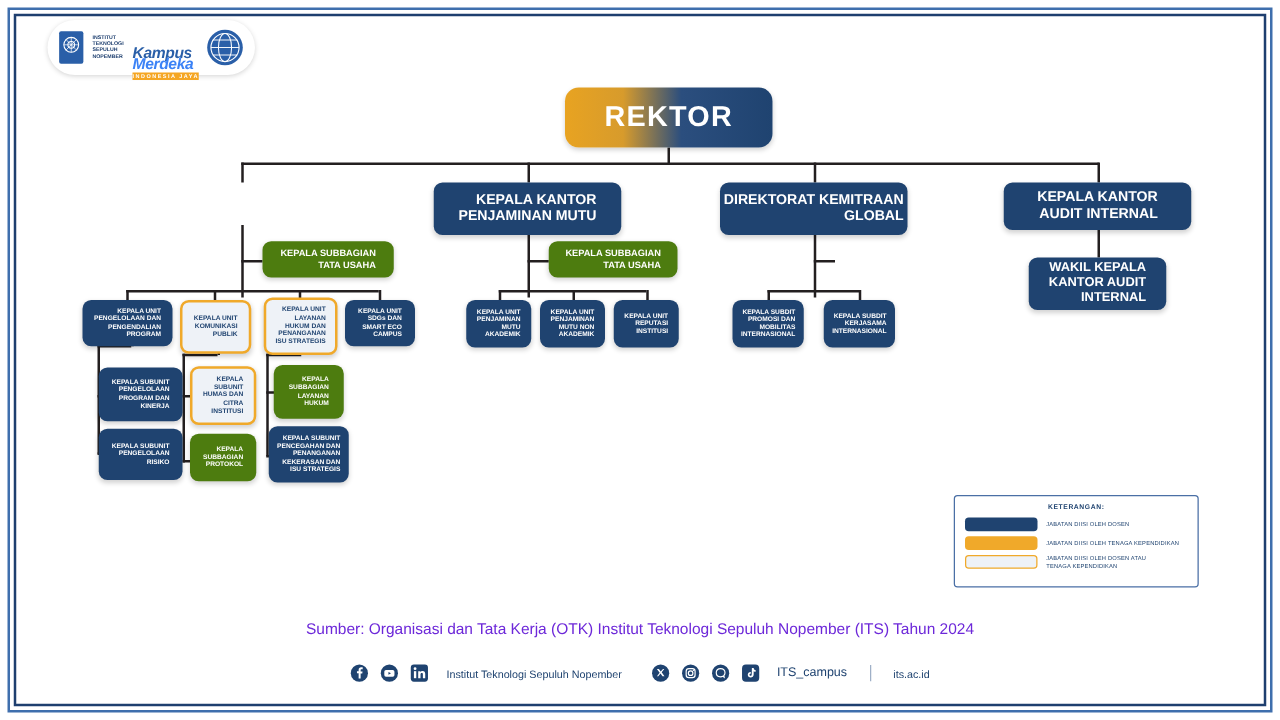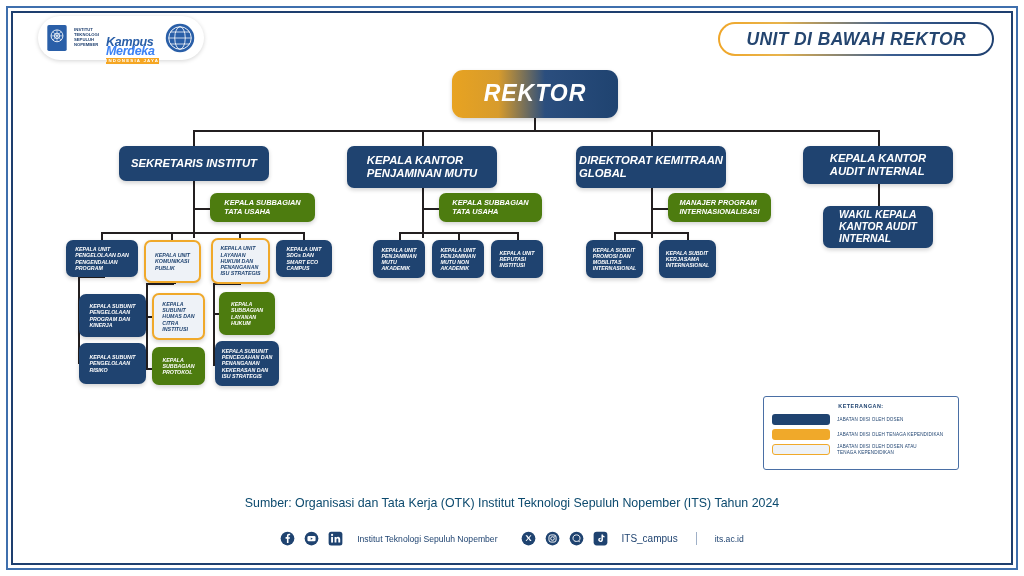--- a/index.html
+++ b/index.html
@@ -56,22 +56,22 @@
   }
   .title-banner span{
     font-size:17.5px; font-weight:bold; font-style:italic;
     color:#24456f; letter-spacing:0.4px; white-space:nowrap;
   }
 
   
   .node{
     position:absolute;
     display:flex; align-items:center; justify-content:center;
-    text-align:left;
-    color:#ffffff; font-weight:bold; font-style:italic;
+    text-align:right;
+    color:#ffffff; font-weight:bold; 
     border-radius:7px; line-height:1.18; padding:2px 3px;
     z-index:3;
   }
   .node.navy{ background:#1f4370; }
   .node.gold{ background:#4d7c0f; }
   .node.white{ background:#eef2f7; color:#1f4370; border:2px solid #f0a92a; }
   .node.rektor{
     background:linear-gradient(90deg,#e8a321 0%, #d79b2c 28%, #2b4e7e 56%, #1f4370 100%);
     border-radius:11px;
   }
@@ -95,21 +95,21 @@
   .legend-row{ display:flex; align-items:center; gap:7px; margin-bottom:4px; }
   .legend-swatch{ width:58px; height:11px; border-radius:3px; flex:0 0 auto; }
   .sw-navy{ background:#1f4370; }
   .sw-gold{ background:#f0a92a; }
   .sw-white{ background:#eef2f7; border:1.4px solid #f0a92a; }
   .legend-label{ font-size:4.6px; color:#1f4370; line-height:1.3; letter-spacing:0.15px;}
 
   
   .source{
     position:absolute; left:0; right:0; top:496px;
-    text-align:center; font-size:12.4px; color:#0c4a6e;
+    text-align:center; font-size:12.4px; color:#6d28d9;
   }
 
   
   .footer{
     position:absolute; left:0; right:0; top:531px;
     display:flex; align-items:center; justify-content:center; gap:9px;
   }
   .sicon{ width:15px; height:15px; flex:0 0 auto; }
   .fname{ font-size:8.6px; color:#1f4370; margin-left:5px; margin-right:14px; }
   .fhandle{ font-size:10px; color:#1f4370; margin-left:5px; }
@@ -143,23 +143,20 @@
         <div class="km-bar">INDONESIA JAYA</div>
       </div>
       <svg class="globe-logo" viewBox="0 0 40 40">
         <circle cx="20" cy="20" r="19" fill="#2a5fa8"></circle>
         <circle cx="20" cy="20" r="15" fill="none" stroke="#ffffff" stroke-width="1.2"></circle>
         <ellipse cx="20" cy="20" rx="7" ry="15" fill="none" stroke="#ffffff" stroke-width="1.1"></ellipse>
         <path d="M5 20 H35 M7 12 H33 M7 28 H33" stroke="#ffffff" stroke-width="1"></path>
       </svg>
     </div>
 
-    <div class="title-banner">
-      <span>UNIT DI BAWAH REKTOR</span>
-    </div>
 
     <div class="line v" style="left:534px; top:118px; height:13px;"></div>
 
     <div class="line h" style="left:193px; top:130px; width:686px;"></div>
     <div class="line v" style="left:193px; top:130px; height:16px;"></div>
     <div class="line v" style="left:422px; top:130px; height:16px;"></div>
     <div class="line v" style="left:651px; top:130px; height:16px;"></div>
     <div class="line v" style="left:878px; top:130px; height:16px;"></div>
 
     <div class="line v" style="left:193px; top:180px; height:58px;"></div>
@@ -198,21 +195,20 @@
     <div class="line v" style="left:651px; top:180px; height:58px;"></div>
     <div class="line h" style="left:651px; top:208px; width:17px;"></div>
     <div class="line h" style="left:614px; top:232px; width:74px;"></div>
     <div class="line v" style="left:614px; top:232px; height:8px;"></div>
     <div class="line v" style="left:687px; top:232px; height:8px;"></div>
 
     <div class="line v" style="left:878px; top:180px; height:26px;"></div>
 
     <div class="node rektor shadow" style="left:452px; top:70px; width:166px; height:48px; font-size:23px; letter-spacing:1px;">REKTOR</div>
 
-    <div class="node navy shadow" style="left:119px; top:146px; width:150px; height:35px; font-size:11.3px;">SEKRETARIS  INSTITUT</div>
     <div class="node gold shadow" style="left:210px; top:193px; width:105px; height:29px; font-size:7.4px;">KEPALA SUBBAGIAN<br>TATA USAHA</div>
 
     <div class="node navy shadow" style="left:66px; top:240px; width:72px; height:37px; font-size:5.3px;">KEPALA UNIT<br>PENGELOLAAN DAN<br>PENGENDALIAN<br>PROGRAM</div>
     <div class="node navy shadow" style="left:79px; top:294px; width:67px; height:43px; font-size:5.3px;">KEPALA SUBUNIT<br>PENGELOLAAN<br>PROGRAM DAN<br>KINERJA</div>
     <div class="node navy shadow" style="left:79px; top:343px; width:67px; height:41px; font-size:5.3px;">KEPALA SUBUNIT<br>PENGELOLAAN<br>RISIKO</div>
 
     <div class="node white shadow" style="left:144px; top:240px; width:57px; height:43px; font-size:5.3px;">KEPALA UNIT<br>KOMUNIKASI<br>PUBLIK</div>
     <div class="node white shadow" style="left:152px; top:293px; width:53px; height:47px; font-size:5.3px;">KEPALA<br>SUBUNIT<br>HUMAS DAN<br>CITRA<br>INSTITUSI</div>
     <div class="node gold shadow" style="left:152px; top:347px; width:53px; height:38px; font-size:5.3px;">KEPALA<br>SUBBAGIAN<br>PROTOKOL</div>
 
@@ -222,21 +218,20 @@
 
     <div class="node navy shadow" style="left:276px; top:240px; width:56px; height:37px; font-size:5.3px;">KEPALA UNIT<br>SDGs DAN<br>SMART ECO<br>CAMPUS</div>
 
     <div class="node navy shadow" style="left:347px; top:146px; width:150px; height:42px; font-size:11.3px;">KEPALA KANTOR<br>PENJAMINAN MUTU</div>
     <div class="node gold shadow" style="left:439px; top:193px; width:103px; height:29px; font-size:7.4px;">KEPALA SUBBAGIAN<br>TATA USAHA</div>
     <div class="node navy shadow" style="left:373px; top:240px; width:52px; height:38px; font-size:5.3px;">KEPALA UNIT<br>PENJAMINAN<br>MUTU<br>AKADEMIK</div>
     <div class="node navy shadow" style="left:432px; top:240px; width:52px; height:38px; font-size:5.3px;">KEPALA UNIT<br>PENJAMINAN<br>MUTU NON<br>AKADEMIK</div>
     <div class="node navy shadow" style="left:491px; top:240px; width:52px; height:38px; font-size:5.3px;">KEPALA UNIT<br>REPUTASI<br>INSTITUSI</div>
 
     <div class="node navy shadow" style="left:576px; top:146px; width:150px; height:42px; font-size:11.3px;">DIREKTORAT KEMITRAAN<br>GLOBAL</div>
-    <div class="node gold shadow" style="left:668px; top:193px; width:103px; height:29px; font-size:7.4px;">MANAJER PROGRAM<br>INTERNASIONALISASI</div>
     <div class="node navy shadow" style="left:586px; top:240px; width:57px; height:38px; font-size:5.3px;">KEPALA SUBDIT<br>PROMOSI DAN<br>MOBILITAS<br>INTERNASIONAL</div>
     <div class="node navy shadow" style="left:659px; top:240px; width:57px; height:38px; font-size:5.3px;">KEPALA SUBDIT<br>KERJASAMA<br>INTERNASIONAL</div>
 
     <div class="node navy shadow" style="left:803px; top:146px; width:150px; height:38px; font-size:11.3px;">KEPALA KANTOR<br>AUDIT INTERNAL</div>
     <div class="node navy shadow" style="left:823px; top:206px; width:110px; height:42px; font-size:10.3px;">WAKIL KEPALA<br>KANTOR AUDIT<br>INTERNAL</div>
 
     <div class="legend">
       <div class="legend-title">KETERANGAN:</div>
       <div class="legend-row">
         <div class="legend-swatch sw-navy"></div>

